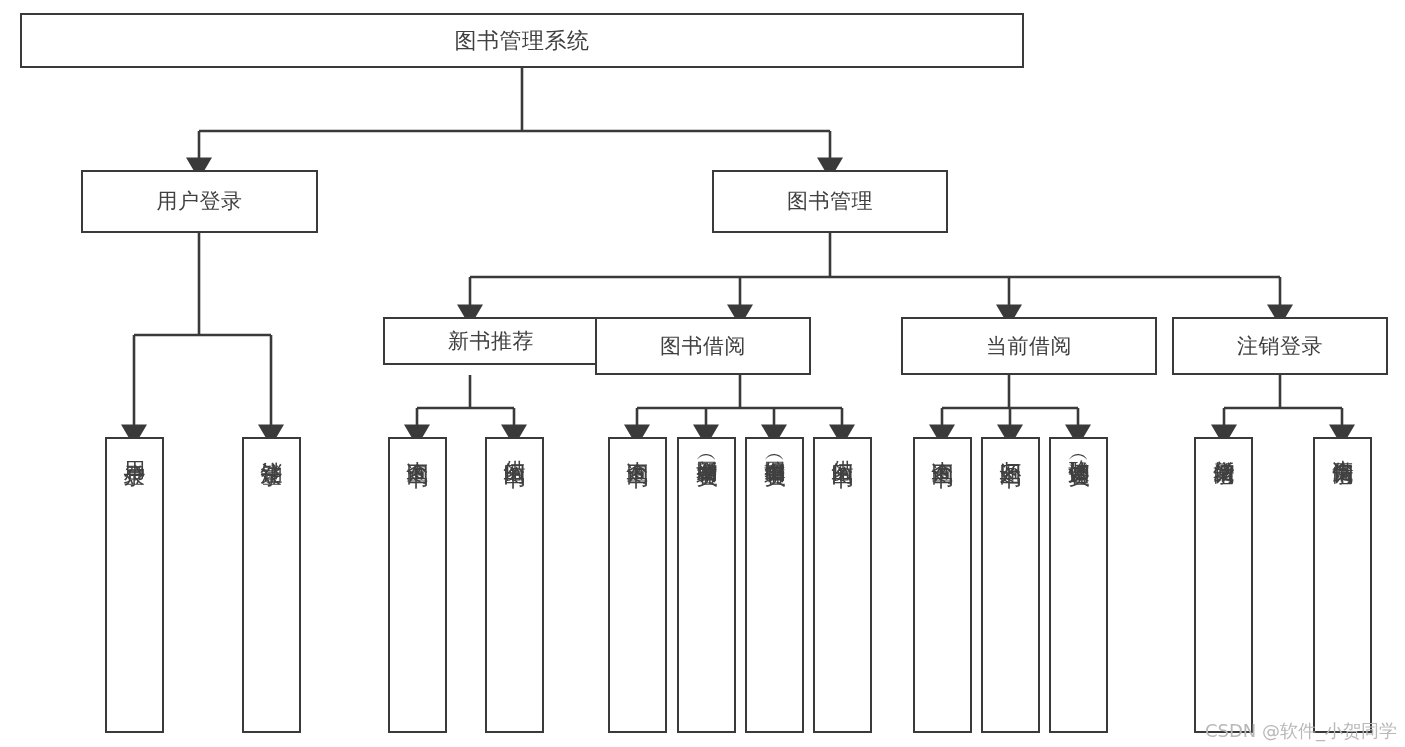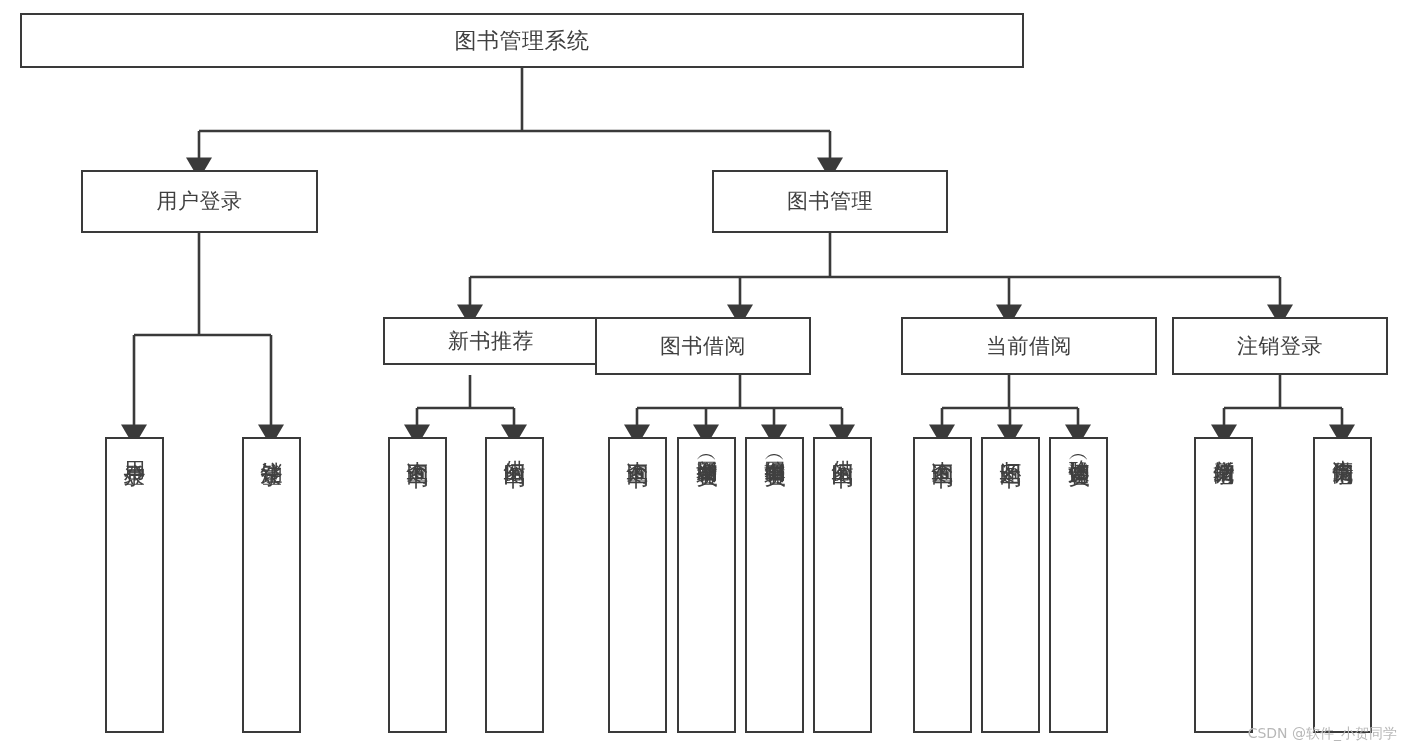--- a/index.html
+++ b/index.html
@@ -64,21 +64,21 @@
     white-space: nowrap;
   }
   .node.vert.tall .lbl {
     font-size: 21px;
     letter-spacing: 1px;
   }
   #watermark {
     position: absolute;
     right: 8px;
     bottom: 4px;
-    font-size: 14px;
+    font-size: 18px;
     color: #b8b8b8;
     z-index: 5;
     white-space: nowrap;
     font-family: "DejaVu Sans", "Liberation Sans", sans-serif;
   }
 </style>
 </head>
 <body>
 
 <div id="canvas">

